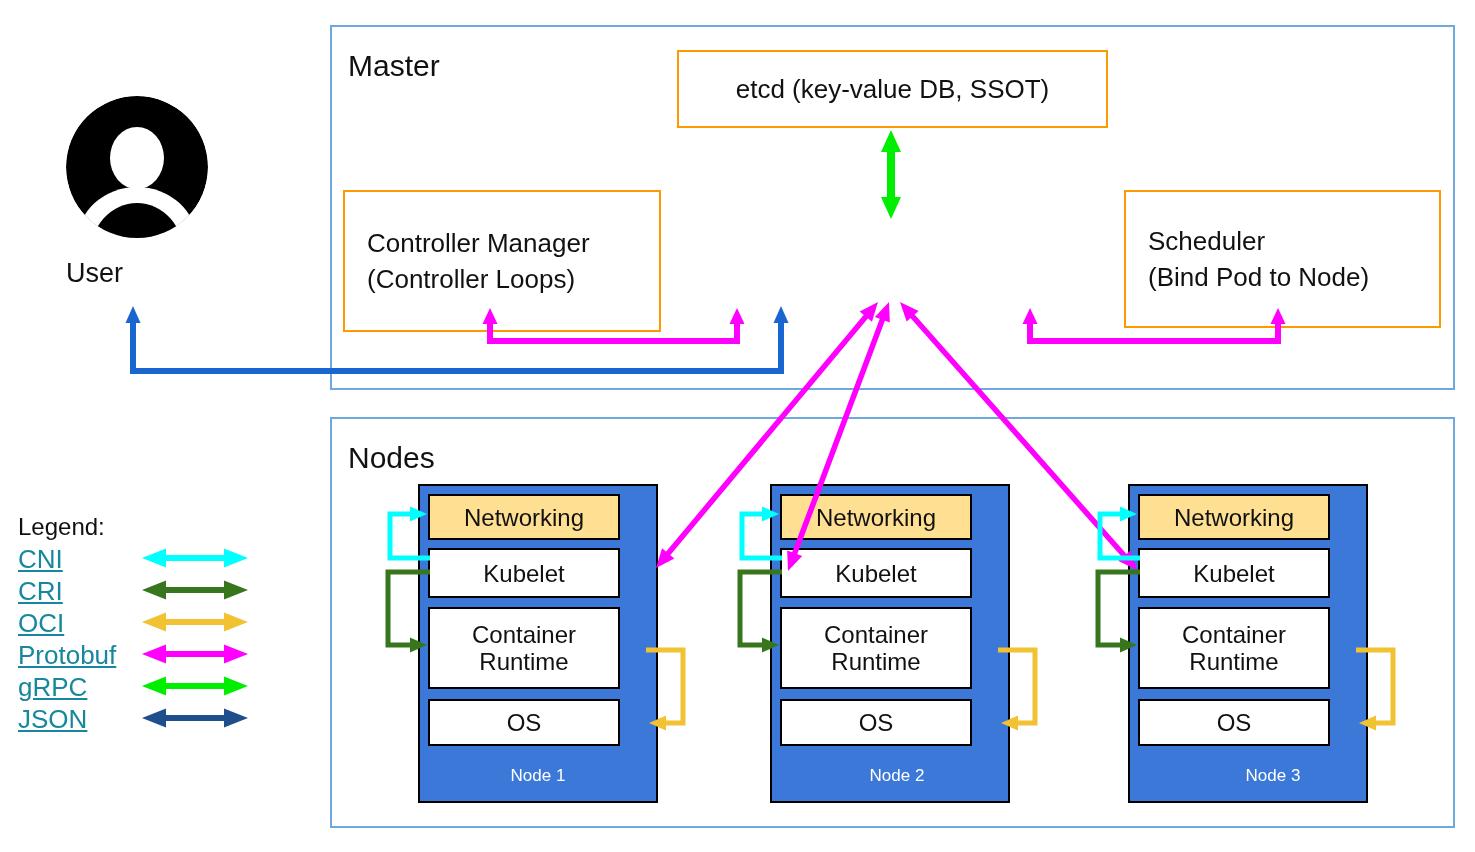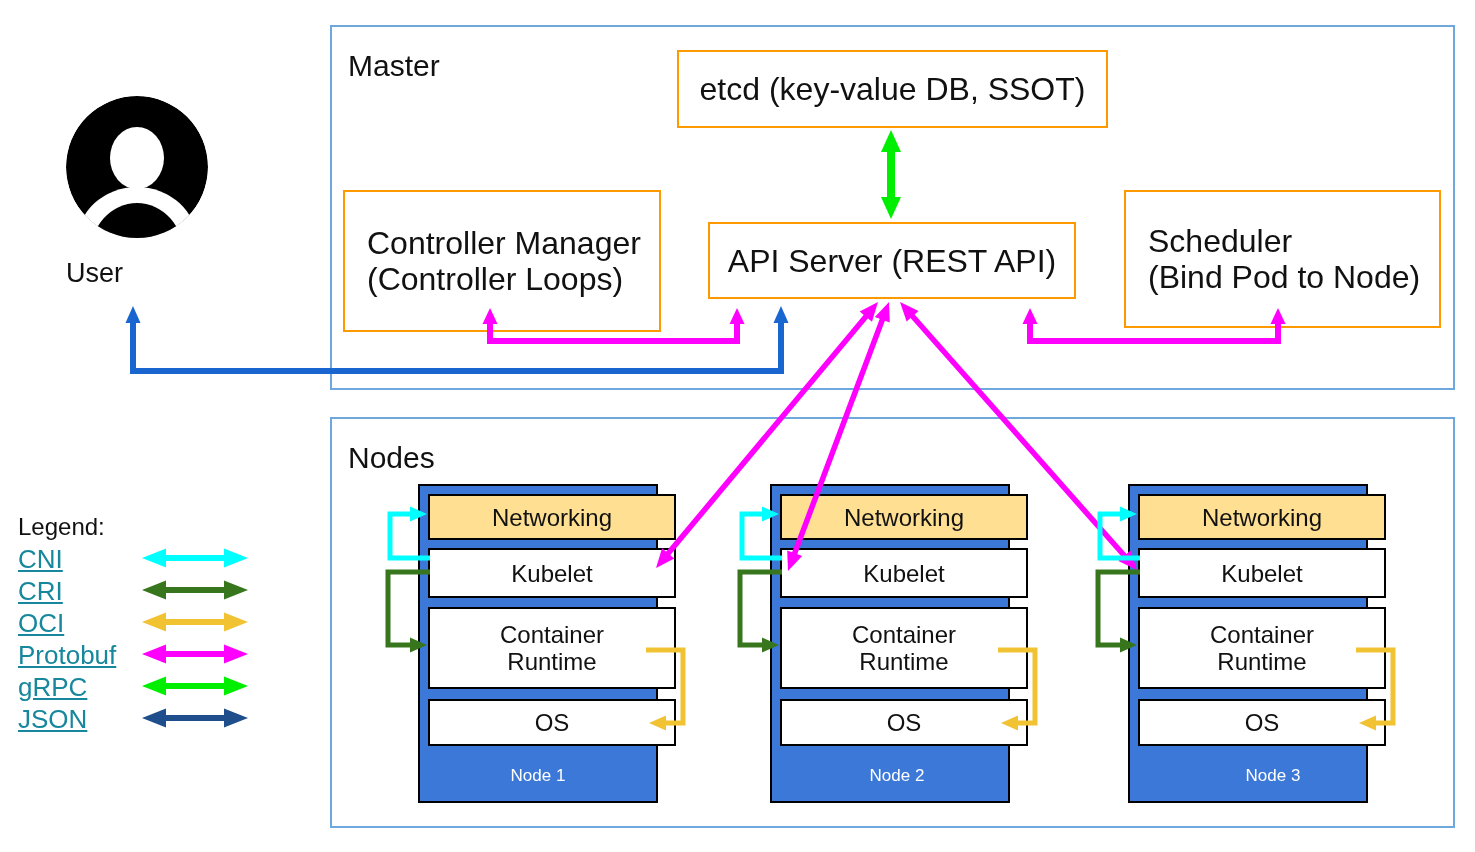--- a/index.html
+++ b/index.html
@@ -6,27 +6,27 @@
   #canvas{
     position:relative;width:1475px;height:852px;background:#fff;overflow:hidden;
     font-family:"Liberation Sans","DejaVu Sans",sans-serif;color:#111;
   }
   .abs{position:absolute;box-sizing:border-box;}
   .section{border:2px solid var(--c-master_border,#6fa8dc);background:transparent;}
   .section-title{font-size:30px;line-height:1;color:#111;}
   .obox{
     background:#fff;border:2px solid var(--c-box_border,#ff9900);
     display:flex;align-items:center;justify-content:center;
-    font-size:32px;line-height:36px;text-align:center;
+    font-size:26px;line-height:36px;text-align:center;
   }
   .obox.twoline{flex-direction:column;align-items:flex-start;justify-content:center;
     padding-left:22px;text-align:left;}
   .node{background:var(--c-node_fill,#3c78d8);border:2px solid #000;}
   .mini{
-    position:absolute;left:8px;width:248px;background:#fff;border:2px solid #000;
+    position:absolute;left:8px;width:192px;background:#fff;border:2px solid #000;
     display:flex;align-items:center;justify-content:center;
     font-size:24px;line-height:27px;text-align:center;color:#111;box-sizing:border-box;
   }
   .mini.net{background:var(--c-networking_fill,#ffe092);}
   .mini .wrapspan{display:inline-block;max-width:165px;}
   .nodelabel{
     position:absolute;left:0;width:100%;text-align:center;color:#ffffff;font-size:17px;line-height:1;
   }
   .legend-title{font-size:24px;line-height:1;color:#111;}
   .legend-link{
@@ -46,23 +46,20 @@
 
   <div class="abs obox" style="left:677px;top:50px;width:431px;height:78px;">
     <span>etcd (key-value DB, SSOT)</span>
   </div>
 
   <div class="abs obox twoline" style="left:343px;top:190px;width:318px;height:142px;">
     <span>Controller Manager</span>
     <span>(Controller Loops)</span>
   </div>
 
-  <div class="abs obox" style="left:708px;top:222px;width:368px;height:77px;">
-    <span>API Server (REST API)</span>
-  </div>
 
   <div class="abs obox twoline" style="left:1124px;top:190px;width:317px;height:138px;">
     <span>Scheduler</span>
     <span>(Bind Pod to Node)</span>
   </div>
 
   <svg class="abs" style="left:62px;top:92px;" width="150" height="150" viewBox="-75 -75 150 150">
     <defs>
         <clipPath id="diskclip">
           <circle cx="0" cy="0" r="71"></circle>

